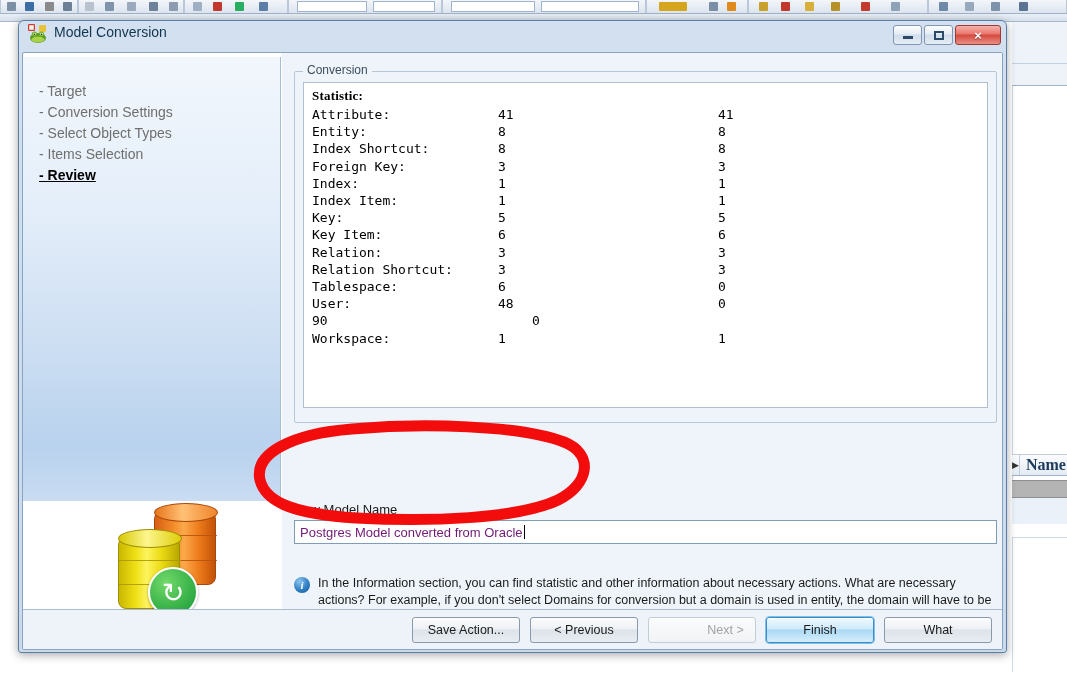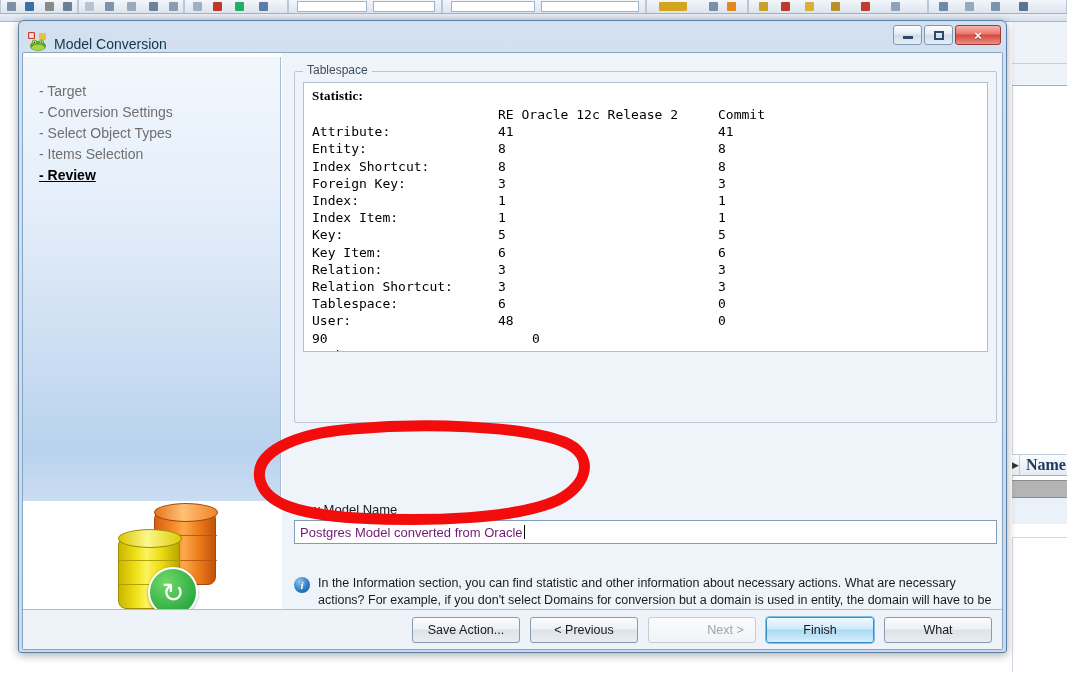--- a/index.html
+++ b/index.html
@@ -84,21 +84,21 @@
   .dialog {
     position: absolute; left: 18px; top: 20px; width: 989px; height: 633px;
     border: 1px solid #5a7fa6;
     border-radius: 6px 6px 3px 3px;
     background: linear-gradient(to bottom, #d3e0ef 0%, #cadaec 100%);
     box-shadow: 0 2px 10px rgba(0,0,0,0.35);
     padding: 3px;
   }
   .dlg-titlebar {
     position: relative; height: 28px;
-    display: flex; align-items: flex-end;
+    display: flex; align-items: flex-start;
     padding-left: 6px;
   }
   .dlg-icon { width: 20px; height: 20px; position: relative; margin-right: 6px; flex: none; }
   .dlg-title {
     font-size: 14px; color: #12344f; font-family: "Liberation Sans", sans-serif;
     white-space: nowrap;
   }
   .win-controls {
     position: absolute; right: 2px; top: 1px; display: flex; gap: 2px;
   }
@@ -185,21 +185,21 @@
   }
   .groupbox {
     position: absolute; left: 12px; top: 18px; width: 703px; height: 352px;
     border: 1px solid #b8c6d6; border-radius: 2px;
   }
   .groupbox-title {
     position: absolute; left: 8px; top: -9px; padding: 0 4px; background: #eef4fa;
     font-size: 12px; color: #3d4d5c; font-family: "Liberation Sans", sans-serif;
   }
   .stat-panel {
-    position: absolute; left: 8px; top: 10px; width: 685px; height: 270px;
+    position: absolute; left: 8px; top: 10px; width: 685px; height: 326px;
     background: #ffffff; border: 1px solid #b0bfd0;
     overflow: hidden; padding: 5px 0 0 8px;
   }
   .stat-title {
     font-family: "Liberation Serif", serif; font-size: 13px; font-weight: bold;
     color: #000; margin-bottom: 2px; letter-spacing: .2px;
   }
   .stat-table { font-family: "DejaVu Sans Mono", monospace; font-size: 13px; color: #000; line-height: 17.2px; }
   .stat-row { display: flex; white-space: pre; }
   .c-label { width: 186px; flex: none; }
@@ -389,30 +389,25 @@
           </div>
           <div class="sync-badge">
               <span>↻</span>
             </div>
         </div>
       </div>
 
       <div class="content">
 
         <div class="groupbox">
-          <div class="groupbox-title">Tablespace</div>
+          <div class="groupbox-title">Conversion</div>
 
           <div class="stat-panel">
             <div class="stat-title">Statistic:</div>
             <div class="stat-table">
-              <div class="stat-row">
-                <span class="c-label"></span>
-                <span class="c-a">RE Oracle 12c Release 2</span>
-                <span class="c-b">Commit</span>
-              </div>
               <div class="stat-row">
                 <span class="c-label">Attribute:</span>
                 <span class="c-a">41</span>
                 <span class="c-b">41</span>
               </div>
               <div class="stat-row">
                 <span class="c-label">Entity:</span>
                 <span class="c-a">8</span>
                 <span class="c-b">8</span>
               </div>

